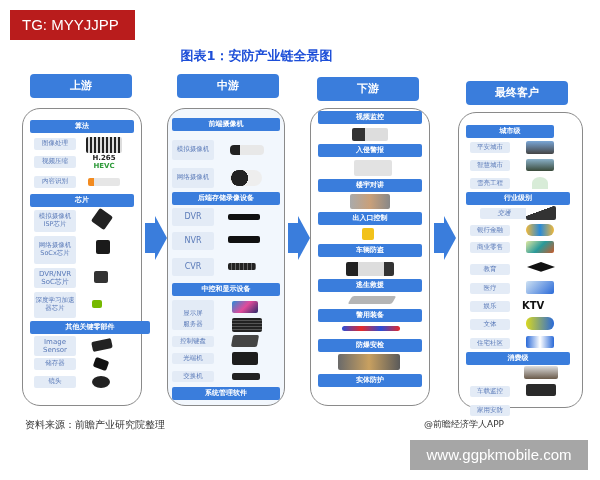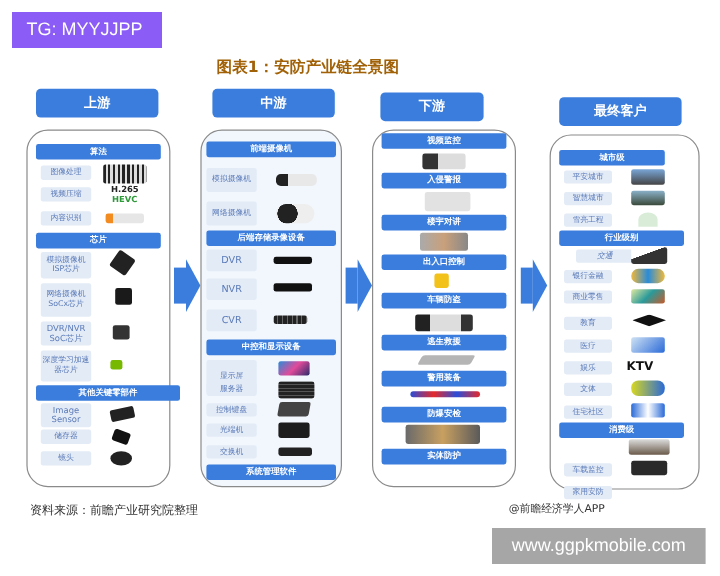--- a/index.html
+++ b/index.html
@@ -2,26 +2,26 @@
 <html><head>
 <meta charset="utf-8">
 <style>
   * { box-sizing: border-box; margin: 0; padding: 0; }
   body {
     width: 600px; height: 480px; background: #ffffff; position: relative;
     font-family: "DejaVu Sans", "Liberation Sans", sans-serif; overflow: hidden;
   }
   .tg-badge {
     position: absolute; left: 10px; top: 10px; width: 125px; height: 30px;
-    background: #8b5cf6; color: #fff; font-size: 15px; line-height: 30px;
+    background: #b91c1c; color: #fff; font-size: 15px; line-height: 30px;
     padding-left: 12px; font-family: "Liberation Sans", sans-serif;
   }
   .fig-title {
     position: absolute; left: 0; top: 47px; width: 513px; text-align: center;
-    font-size: 13px; font-weight: bold; color: #a16207;
+    font-size: 13px; font-weight: bold; color: #1d4ed8;
   }
   .col-header {
     position: absolute; height: 24px; background: #3a7ddc; color: #fff;
     border-radius: 4px; text-align: center; line-height: 24px; font-size: 11px; font-weight: bold;
   }
   .col-box {
     position: absolute; border: 1.5px solid #8a8a8a; border-radius: 18px; background: #fff;
   }
   .col-box.mid { background: #f2f7fd; }
   .sec-bar {
@@ -49,21 +49,21 @@
   }
 </style>
 </head>
 <body>
 
 <div class="tg-badge">TG: MYYJJPP</div>
 <div class="fig-title">图表1：安防产业链全景图</div>
 
 <div class="col-header" style="left:30px;top:74px;width:102px;">上游</div>
 <div class="col-header" style="left:177px;top:74px;width:102px;">中游</div>
-<div class="col-header" style="left:317px;top:77px;width:86px;">下游</div>
+<div class="col-header" style="left:317px;top:77px;width:102px;">下游</div>
 <div class="col-header" style="left:466px;top:81px;width:102px;">最终客户</div>
 
 <div class="col-box" style="left:22px;top:108px;width:120px;height:298px;"></div>
 <div class="sec-bar" style="left:30px;top:120px;width:104px;">算法</div>
 <div class="item-label" style="left:34px;top:138px;width:42px;height:12px;">图像处理</div>
 <div class="item-img" style="left:86px;top:137px;width:36px;height:16px;background:repeating-linear-gradient(90deg,#222 0 2px,#ddd 2px 4px);"></div>
 <div class="item-label" style="left:34px;top:156px;width:42px;height:12px;">视频压缩</div>
 <div class="item-img" style="left:86px;top:154px;width:36px;height:18px;font-size:7px;font-weight:bold;line-height:8px;text-align:center;"><span style="color:#222;">H.265</span><br><span style="color:#2e9a3a;">HEVC</span></div>
 <div class="item-label" style="left:34px;top:176px;width:42px;height:12px;">内容识别</div>
 <div class="item-img" style="left:88px;top:178px;width:32px;height:8px;background:linear-gradient(90deg,#f28b20 0 20%,#e6e6e6 20%);"></div>

